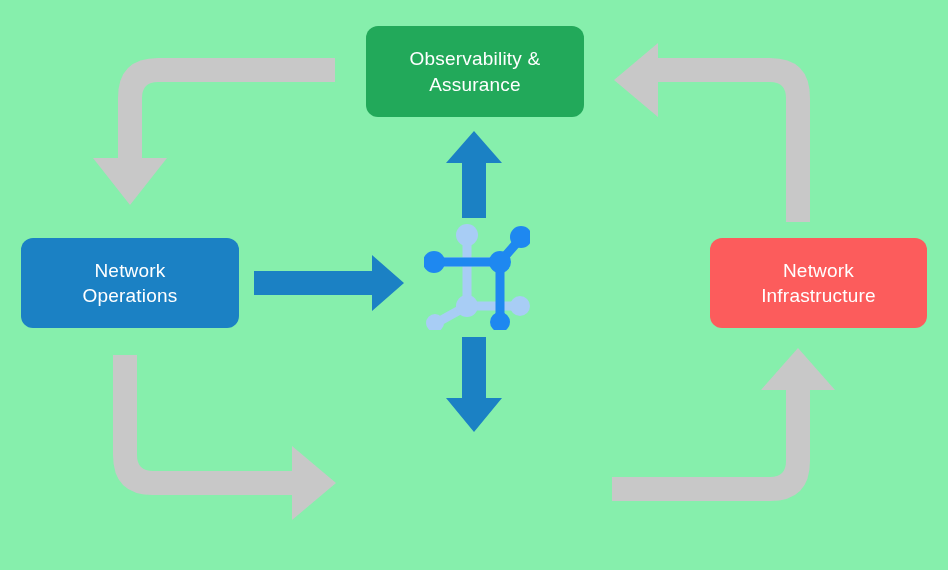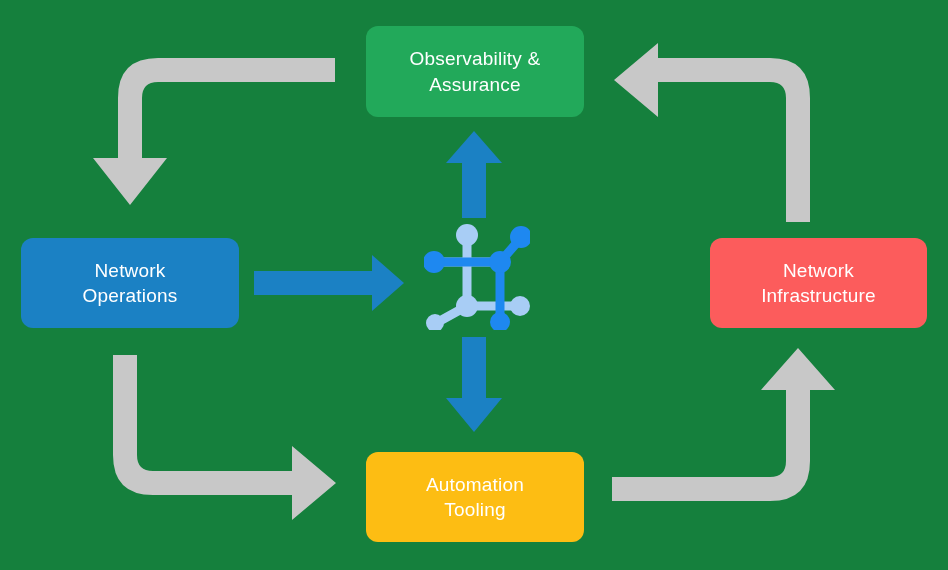--- a/index.html
+++ b/index.html
@@ -1,18 +1,18 @@
 <!DOCTYPE html>
 <html><head>
 <meta charset="utf-8">
 <style>
   html,body{margin:0;padding:0;background:#000;}
   body{width:948px;height:570px;overflow:hidden;
        font-family:"Liberation Sans","DejaVu Sans",sans-serif;}
-  #stage{position:relative;width:948px;height:570px;background:#15803d;}
+  #stage{position:relative;width:948px;height:570px;background:#86efac;}
 
   .node-box{position:absolute;border-radius:12px;display:flex;
             align-items:center;justify-content:center;text-align:center;
             color:#ffffff;font-size:19px;line-height:1.32;font-weight:400;
             letter-spacing:.2px;padding:4px 10px;box-sizing:border-box;}
   .node-box span{display:block;white-space:pre-line;}
 
   #box-observability{left:366px;top:26px;width:218px;height:91px;background:#22A95A;}
   #box-network-operations{left:21px;top:238px;width:218px;height:90px;background:#1B81C4;}
   #box-network-infrastructure{left:710px;top:238px;width:217px;height:90px;background:#FC5C5C;}
@@ -153,18 +153,14 @@
   <div class="node-box" id="box-network-operations">
     <span>Network
 Operations</span>
   </div>
 
   <div class="node-box" id="box-network-infrastructure">
     <span>Network
 Infrastructure</span>
   </div>
 
-  <div class="node-box" id="box-automation-tooling">
-    <span>Automation
-Tooling</span>
-  </div>
 
 </div>
 
 </body></html>

